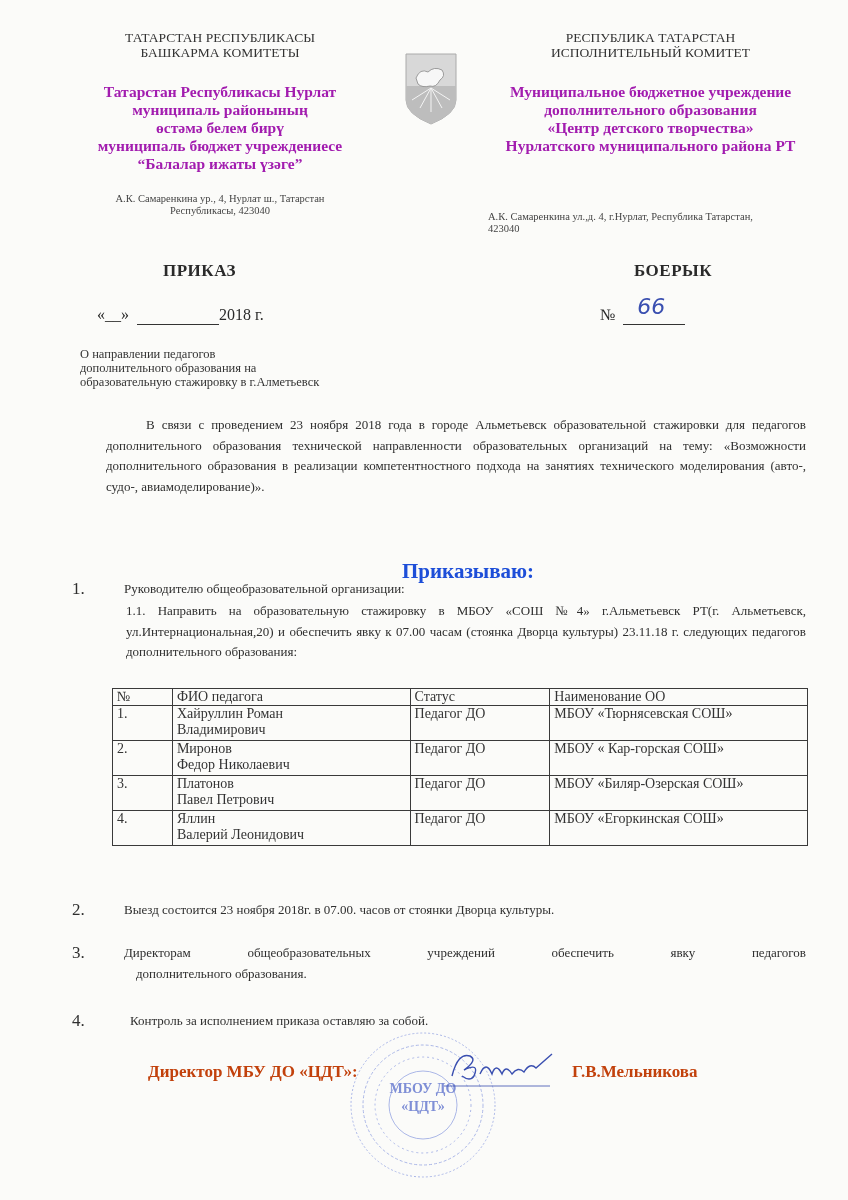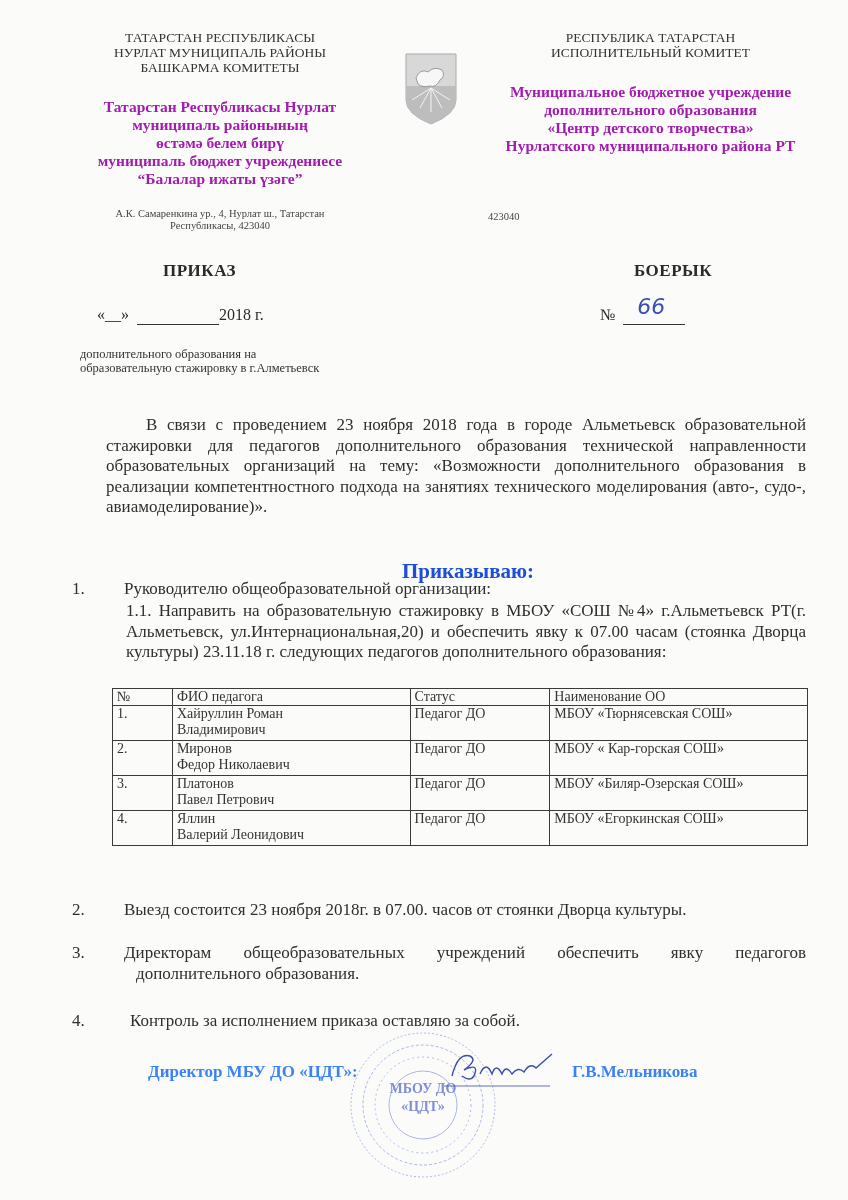--- a/index.html
+++ b/index.html
@@ -10,45 +10,44 @@
     color: #2b2b2b;
   }
   .abs { position: absolute; }
   .center { text-align: center; }
   .hdr-upper { font-size: 13.5px; line-height: 15px; color: #333; }
   .hdr-bold { font-size: 15.5px; font-weight: bold; line-height: 18px; color: #a21caf; }
   .hdr-addr { font-size: 10.5px; line-height: 12px; color: #444; }
   .doc-title { font-size: 17px; font-weight: bold; letter-spacing: 0.5px; color: #2a2a2a; }
   .date-line { font-size: 16px; color: #2a2a2a; }
   .subject { font-size: 12.5px; line-height: 14px; color: #333; }
-  .body-text { font-size: 17px; line-height: 20.5px; text-align: justify; color: #2e2e2e; }
+  .body-text { font-size: 13px; line-height: 20.5px; text-align: justify; color: #2e2e2e; }
   .blank { display: inline-block; border-bottom: 1px solid #333; vertical-align: baseline; }
   table.teachers {
     position: absolute; left: 112px; top: 688px; width: 696px;
     border-collapse: collapse; font-size: 14px; color: #333;
   }
   table.teachers td, table.teachers th {
     border: 1px solid #3a3a3a; vertical-align: top; text-align: left;
     font-weight: normal; padding: 0 4px; line-height: 16px;
   }
   table.teachers th { height: 16px; }
   table.teachers td { height: 34px; }
   .list-num { position: absolute; font-size: 17px; color: #2e2e2e; }
   .emblem { position: absolute; left: 402px; top: 48px; width: 58px; height: 80px; }
   .stamp { position: absolute; left: 348px; top: 1030px; width: 150px; height: 150px; }
   .handwritten-number { font-family: "DejaVu Sans", sans-serif; font-style: italic; color: #3a4fb0; font-size: 22px; }
-  .signer { font-size: 17px; font-weight: bold; color: #3b82f6; }
+  .signer { font-size: 17px; font-weight: bold; color: #c2410c; }
 </style>
 </head>
 <body>
 
 <div class="abs center" style="left:60px; top:30px; width:320px;">
   <div class="hdr-upper">
     <div>ТАТАРСТАН  РЕСПУБЛИКАСЫ</div>
-    <div>НУРЛАТ МУНИЦИПАЛЬ РАЙОНЫ</div>
     <div>БАШКАРМА КОМИТЕТЫ</div>
   </div>
   <div class="hdr-bold" style="margin-top:23px;">
     <div>Татарстан Республикасы Нурлат</div>
     <div>муниципаль районының</div>
     <div>өстәмә белем бирү</div>
     <div>муниципаль  бюджет учреждениесе</div>
     <div>“Балалар ижаты үзәге”</div>
   </div>
   <div class="hdr-addr" style="margin-top:20px;">
@@ -78,39 +77,41 @@
     <div>ИСПОЛНИТЕЛЬНЫЙ КОМИТЕТ</div>
   </div>
   <div class="hdr-bold" style="margin-top:23px;">
     <div>Муниципальное бюджетное  учреждение</div>
     <div>дополнительного образования</div>
     <div>«Центр детского творчества»</div>
     <div>Нурлатского муниципального района РТ</div>
   </div>
 </div>
 <div class="abs hdr-addr" style="left:488px; top:211px; width:340px;">
+  <div>А.К. Самаренкина  ул.,д. 4,  г.Нурлат, Республика Татарстан,</div>
   <div>423040</div>
 </div>
 
 <div class="abs doc-title" style="left:163px; top:261px;">ПРИКАЗ</div>
 <div class="abs doc-title" style="left:634px; top:261px;">БОЕРЫК</div>
 
 <div class="abs date-line" style="left:97px; top:306px;">
   <span>«__»</span>
   <span class="blank" style="width:82px; margin-left:4px;">&nbsp;</span><span>2018 г.</span>
 </div>
 
 <div class="abs date-line" style="left:600px; top:306px;">
   <span>№</span>
   <span class="blank" style="width:62px; margin-left:4px; text-align:center; position:relative;">
     <span class="handwritten-number" style="position:absolute; left:14px; top:-12px;">66</span>&nbsp;
   </span>
 </div>
 
 <div class="abs subject" style="left:80px; top:347px; width:320px;">
+  <div>О направлении  педагогов</div>
   <div>дополнительного образования на</div>
   <div>образовательную стажировку в г.Алметьевск</div>
 </div>
 
 <div class="abs body-text" style="left:106px; top:415px; width:700px; text-indent:40px;">В связи с проведением 23 ноября 2018 года в городе Альметьевск образовательной стажировки для педагогов дополнительного образования технической направленности образовательных организаций на тему: «Возможности дополнительного образования в реализации компетентностного подхода на занятиях технического моделирования (авто-, судо-, авиамоделирование)».</div>
 
 <div class="abs" style="left:402px; top:559px; font-size:21px; font-weight:bold; color:#1d4ed8;">Приказываю:</div>
 
 <div class="list-num" style="left:72px; top:579px;">1.</div>
 <div class="abs body-text" style="left:124px; top:579px; width:680px; text-align:left;">Руководителю общеобразовательной организации:</div>

